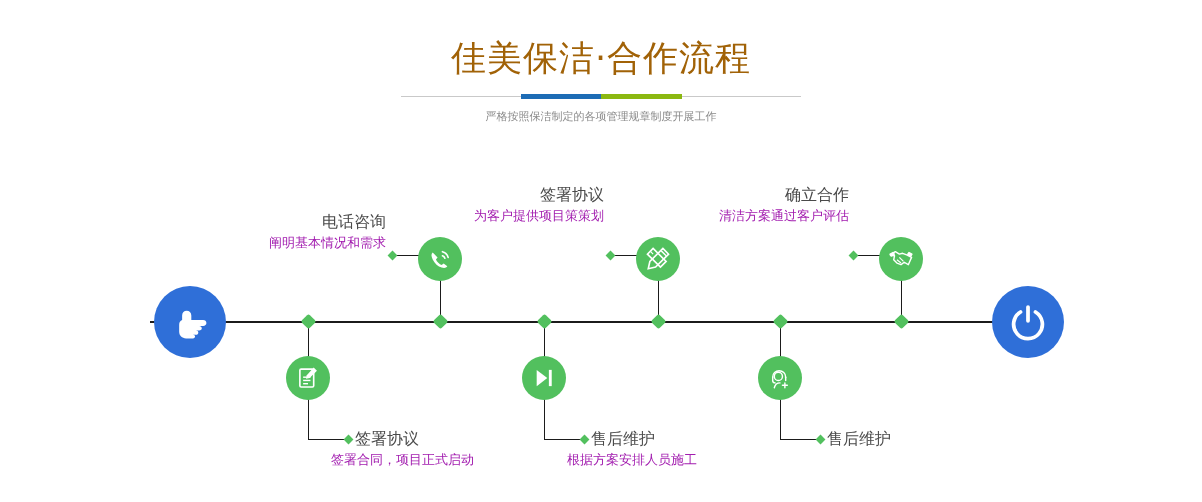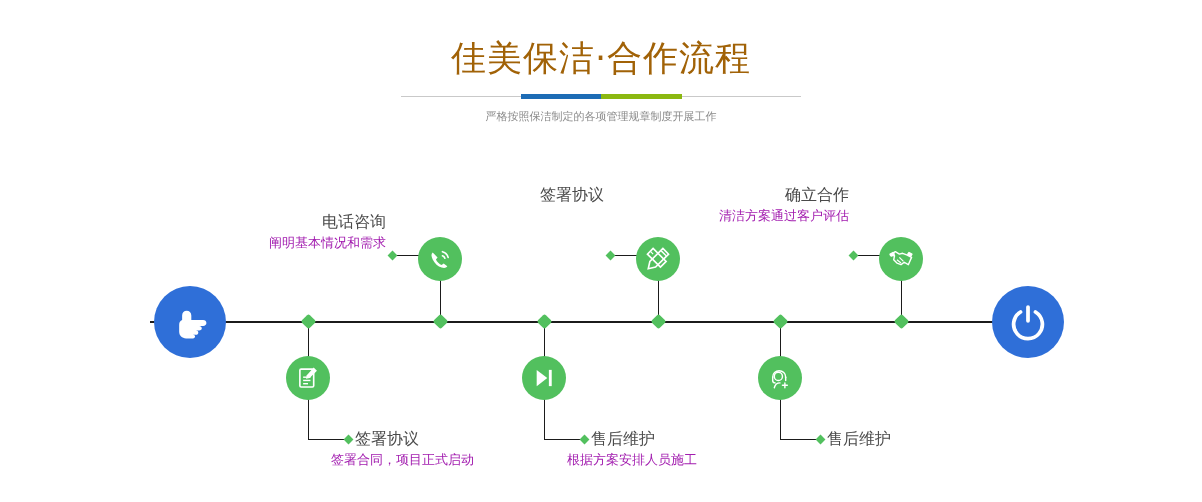--- a/index.html
+++ b/index.html
@@ -273,20 +273,21 @@
         <path d="M44 6l14 14-32 32-18 4 4-18L44 6z" fill="none" stroke="#ffffff" stroke-width="4"></path>
         <line x1="40" y1="12" x2="52" y2="24" stroke="#ffffff" stroke-width="3.5"></line>
         <path d="M20 6L6 20l32 32 14-14L20 6z" fill="none" stroke="#ffffff" stroke-width="4"></path>
         <line x1="14" y1="14" x2="20" y2="20" stroke="#ffffff" stroke-width="3"></line>
       </svg>
     </span>
   </div>
 
   <div class="label-block label-top" style="left:336px; top:44px; width:268px;">
     <div class="label-title">签署协议</div>
+    <div class="label-desc">为客户提供项目策策划</div>
   </div>
 
   <div class="diamond" style="left:539px; top:176px;"></div>
   <div class="vline" style="left:544px; top:182px; height:118px;"></div>
   <div class="hline" style="left:544px; top:299px; width:40px;"></div>
   <div class="leaddot" style="left:581px; top:296px;"></div>
 
   <div class="node-circle" style="left:522px; top:216px;">
     <span>
       <svg width="26" height="26" viewBox="0 0 64 64">

